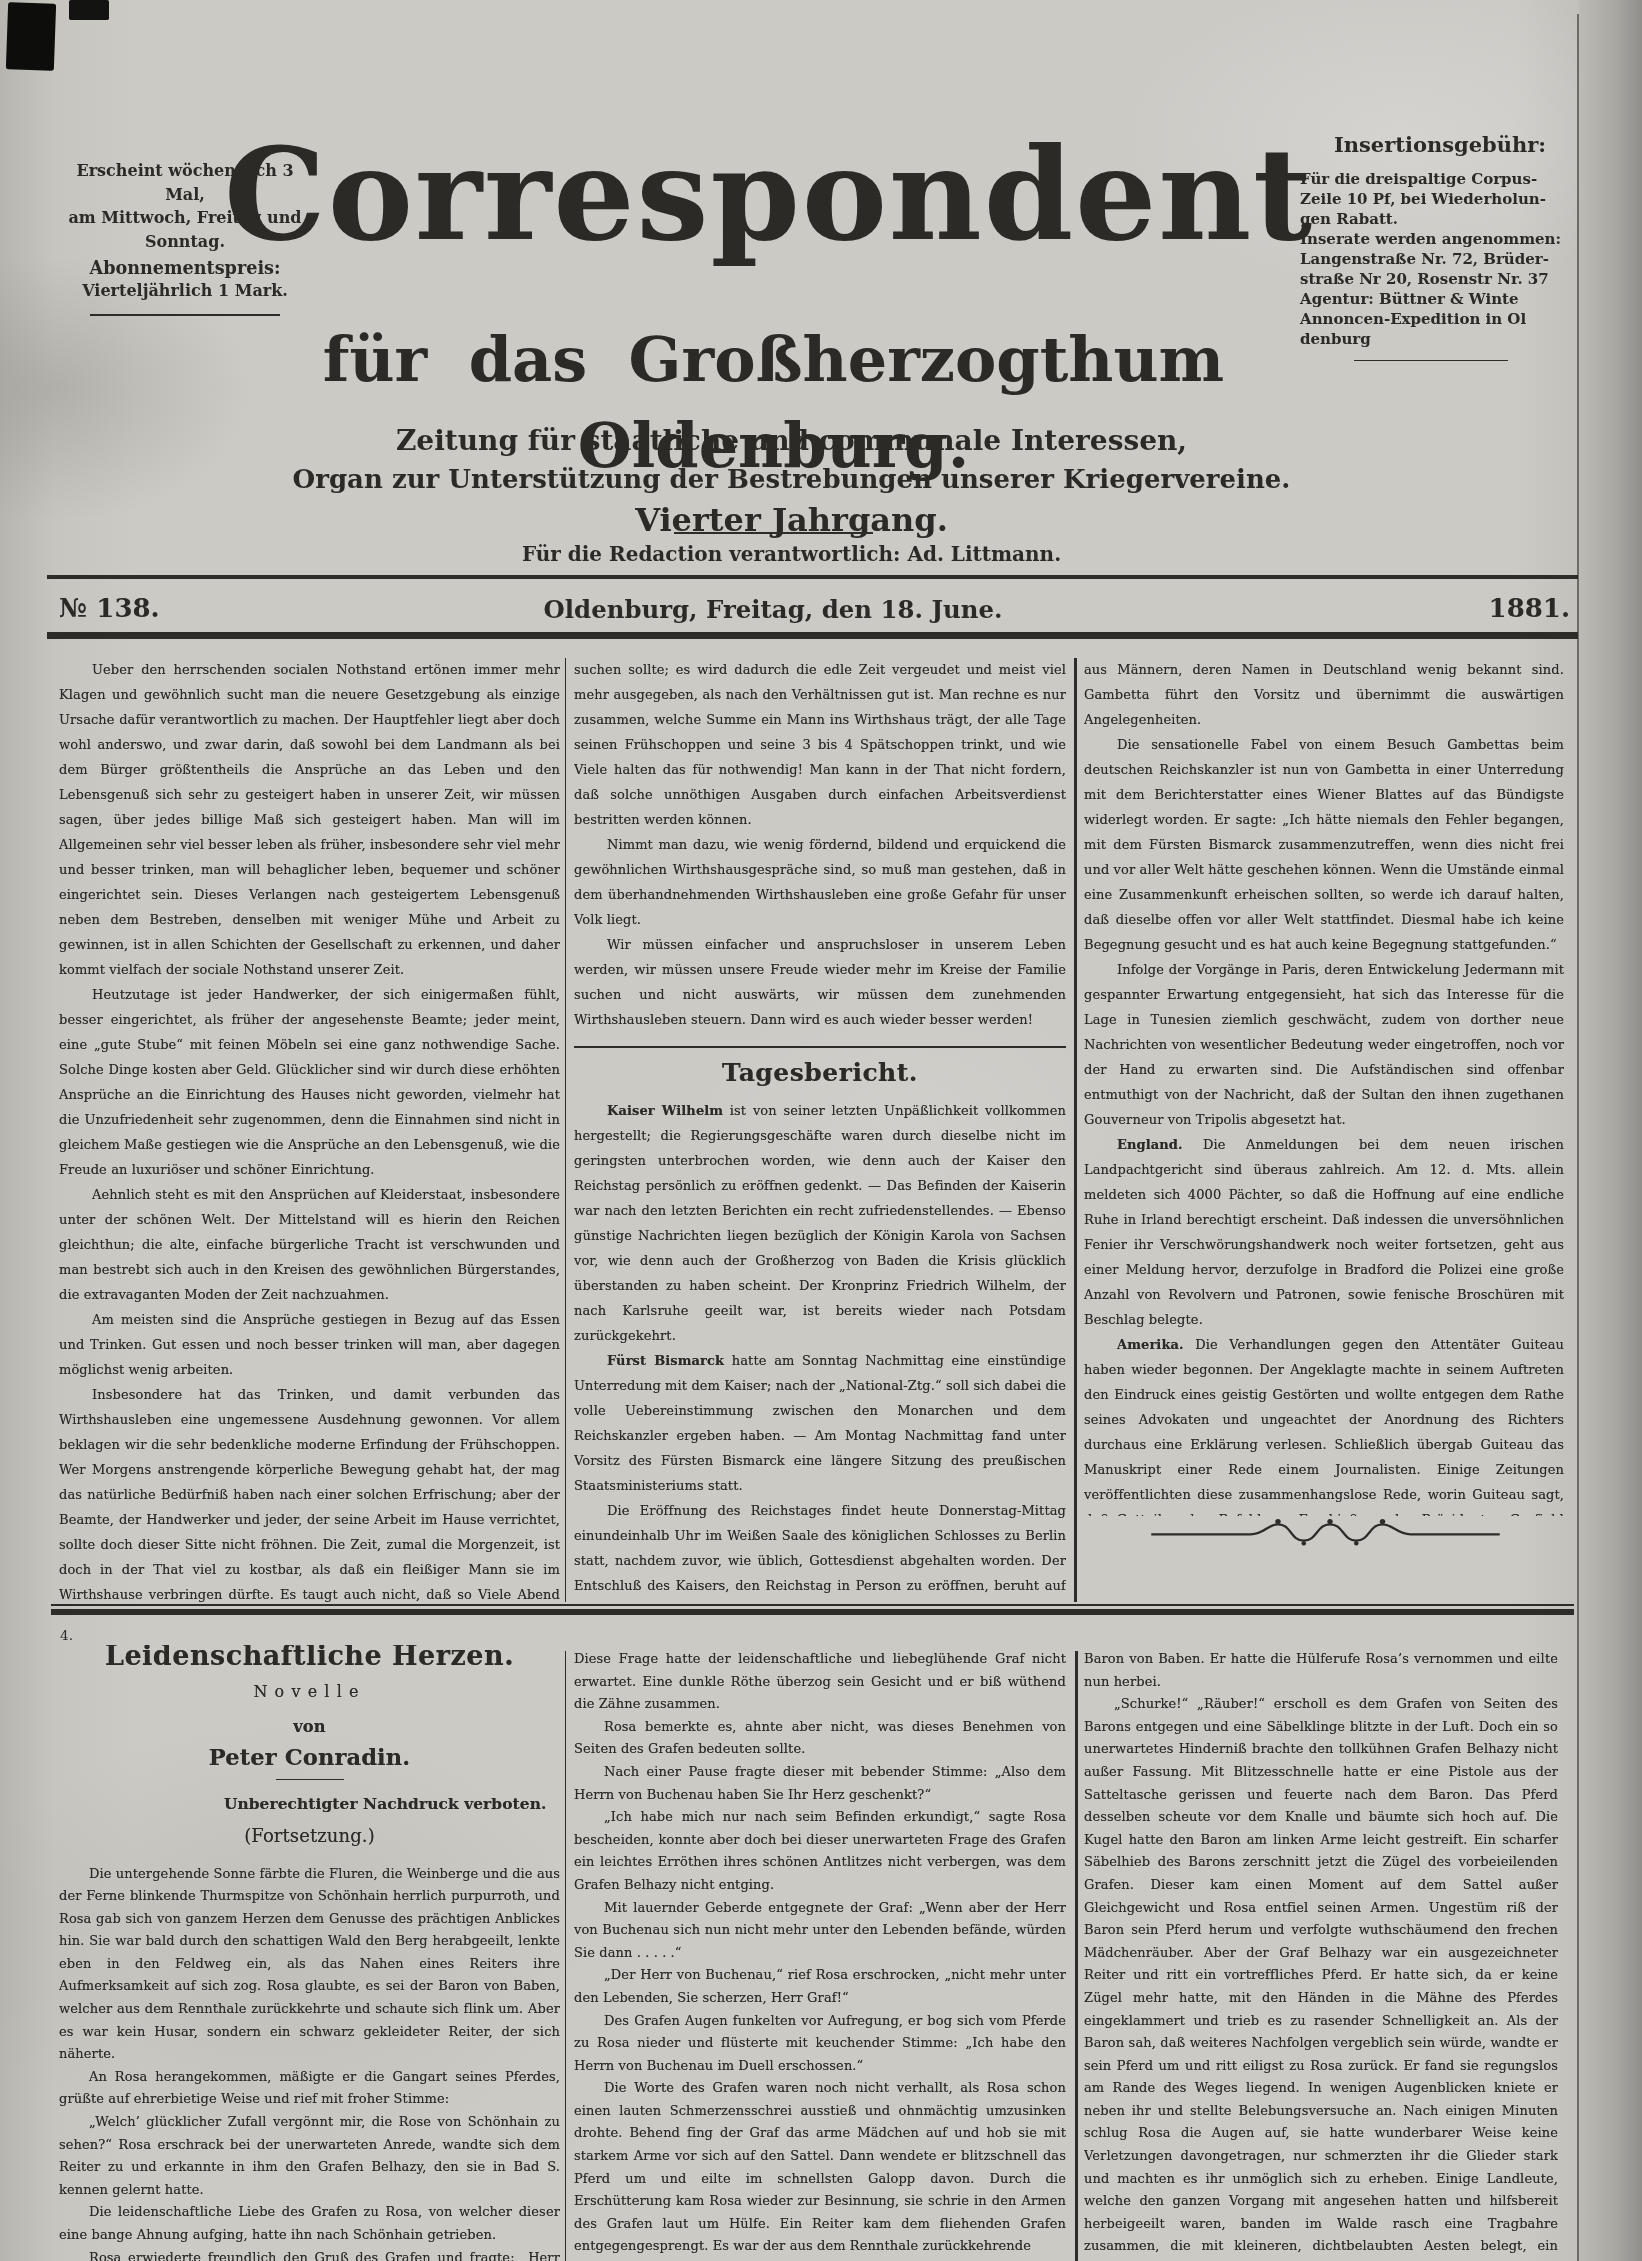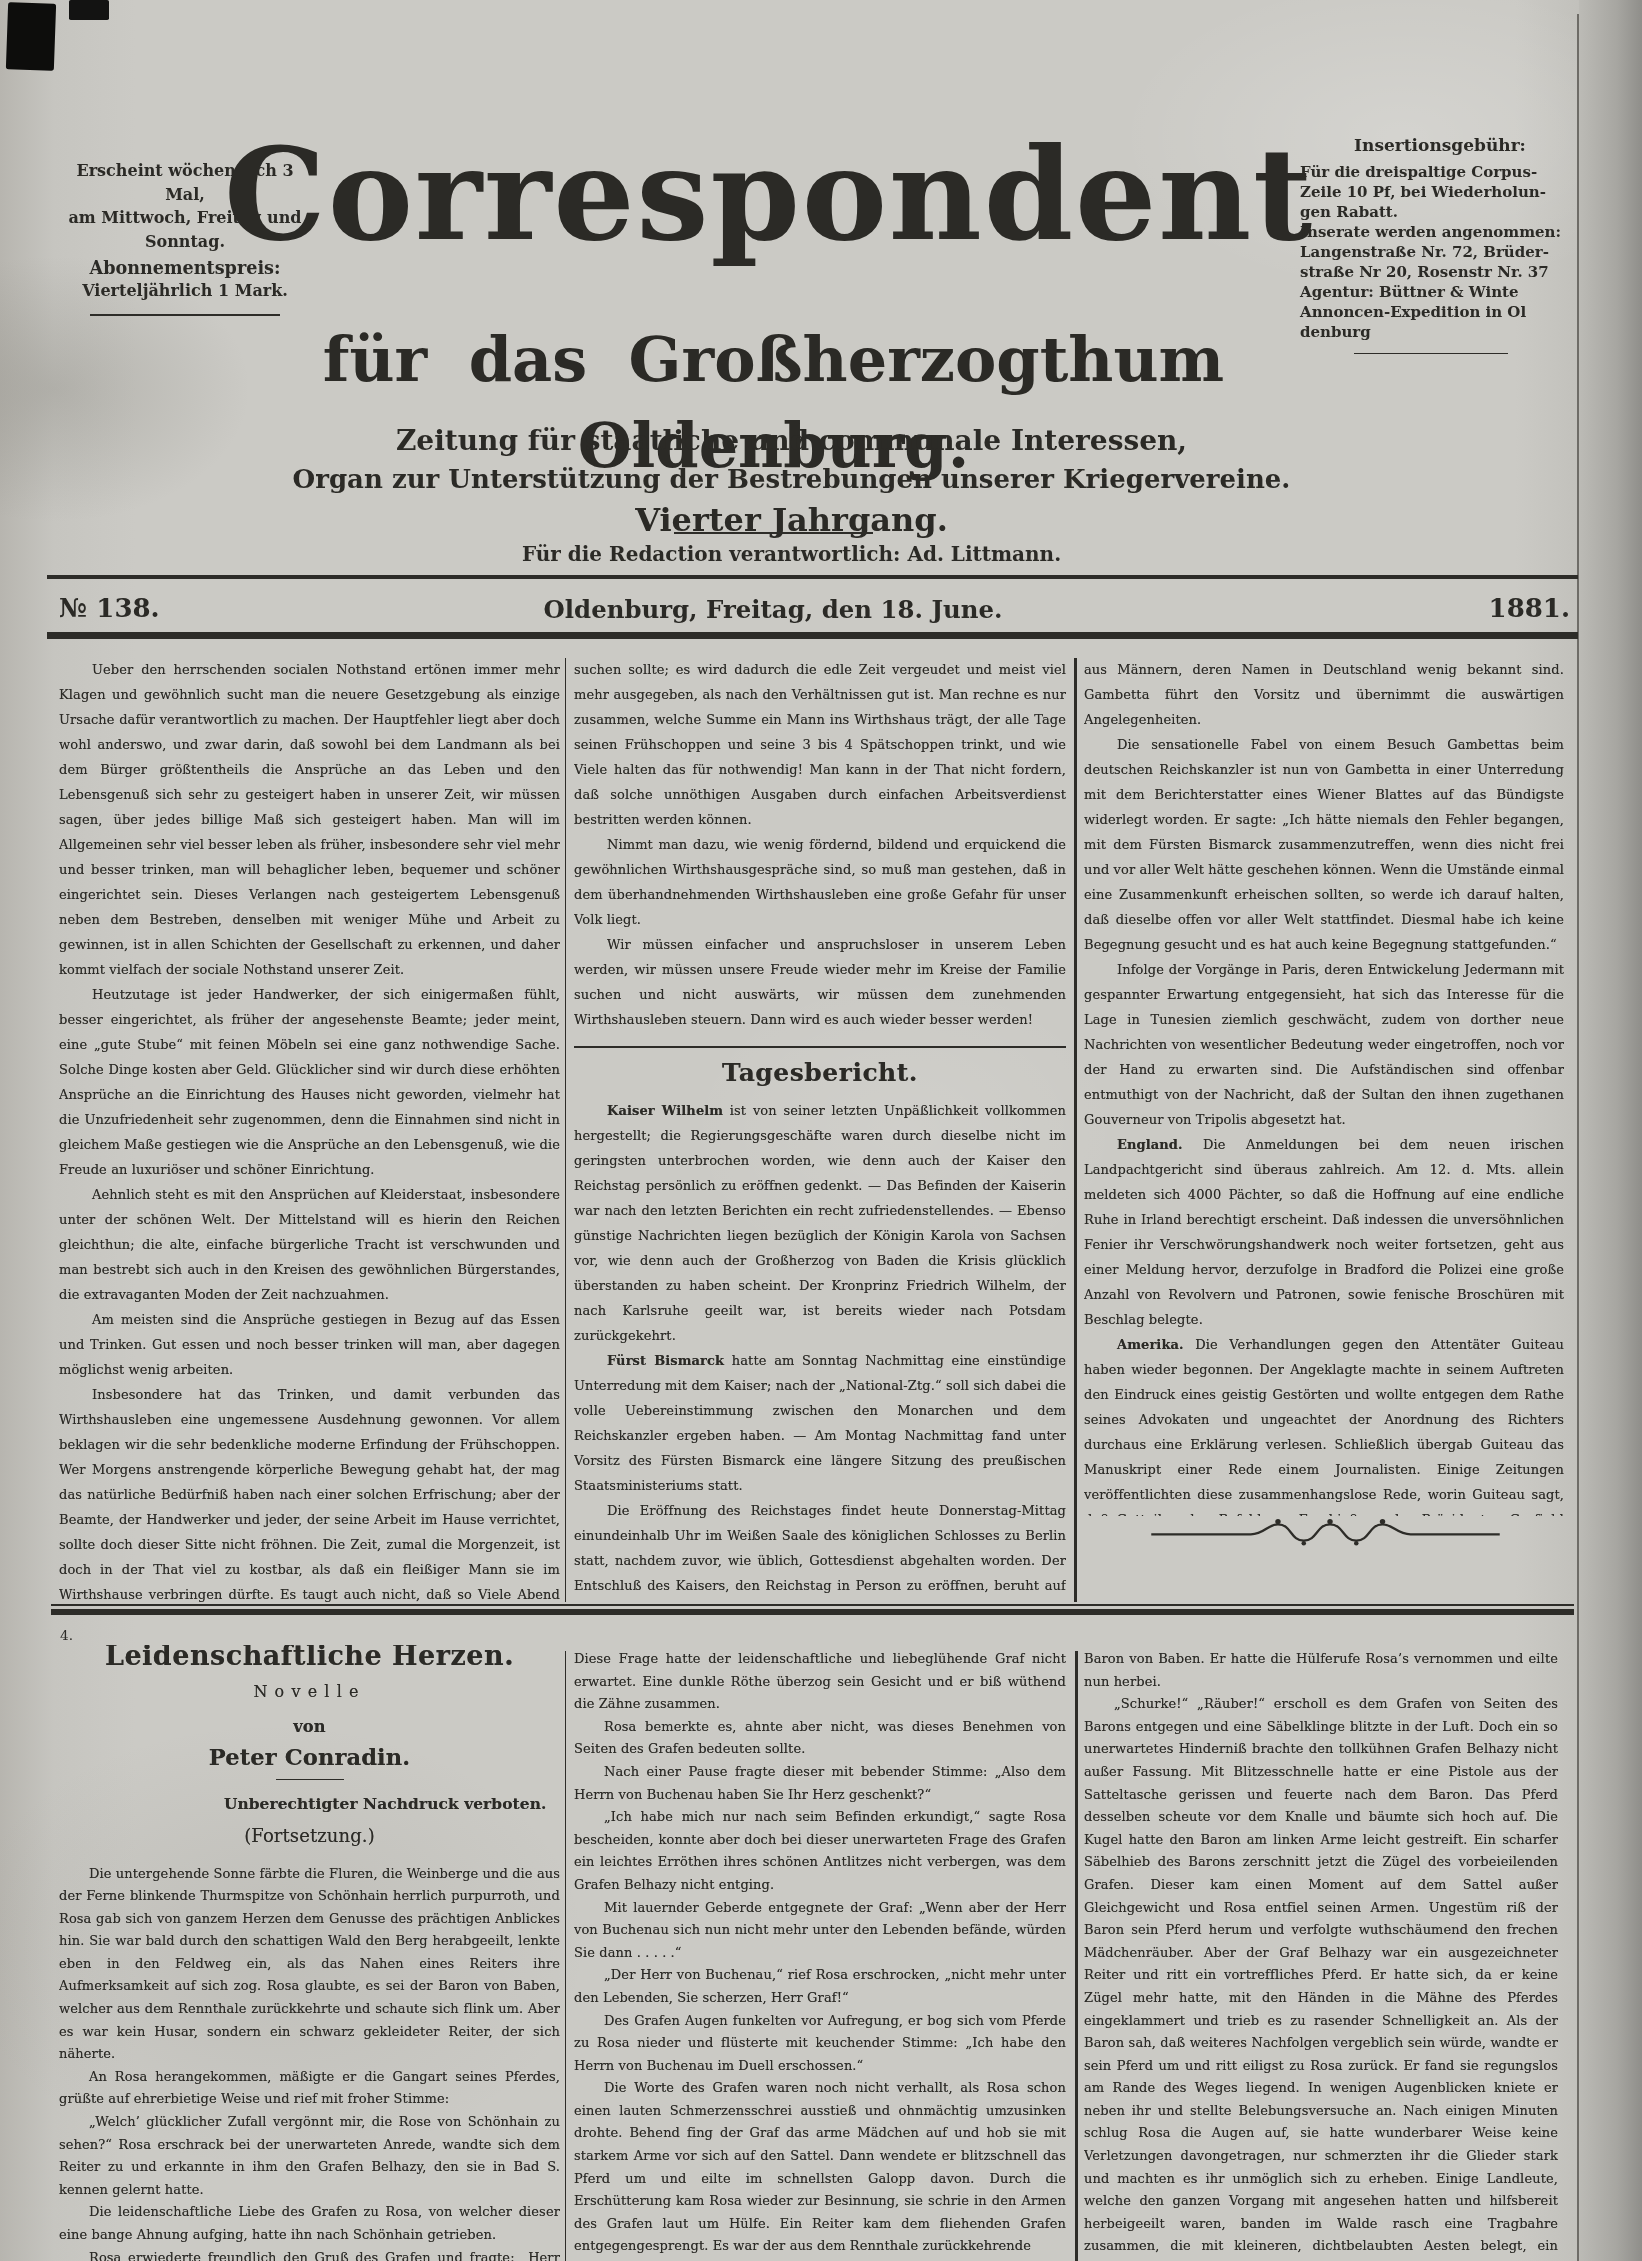--- a/index.html
+++ b/index.html
@@ -42,21 +42,21 @@
     <div>Sonntag.</div>
     <div style="font-size:17.6px;margin-top:2.7px;">Abonnementspreis:</div>
     <div>Vierteljährlich 1 Mark.</div>
     <div class="smallrule" style="width:190px;margin:11.8px auto 0;"></div>
   </div>
 
   <div class="abs ctr" style="left:208px;top:90px;width:1122px;font-size:128px;line-height:208px;font-weight:bold;letter-spacing:1.8px;">Correspondent</div>
   <div class="abs ctr" style="left:172px;top:317px;width:1203px;font-size:62px;line-height:86px;font-weight:bold;word-spacing:0.32em;">für das Großherzogthum Oldenburg.</div>
 
   <div class="abs" style="left:1300px;top:135px;width:280px;font-size:15px;line-height:20px;font-weight:bold;">
-    <div class="ctr" style="font-size:17px;margin-bottom:7px;">Insertionsgebühr:</div>
+    <div class="ctr" style="font-size:21px;margin-bottom:14px;">Insertionsgebühr:</div>
     <div>
         <div class="adline">Für die dreispaltige Corpus-</div>
         <div class="adline">Zeile 10 Pf, bei Wiederholun-</div>
         <div class="adline">gen Rabatt.</div>
         <div class="adline">Inserate werden angenommen:</div>
         <div class="adline">Langenstraße Nr. 72, Brüder-</div>
         <div class="adline">straße Nr 20, Rosenstr Nr. 37</div>
         <div class="adline">Agentur: Büttner &amp; Winte</div>
         <div class="adline">Annoncen-Expedition in Ol</div>
         <div class="adline">denburg</div>

